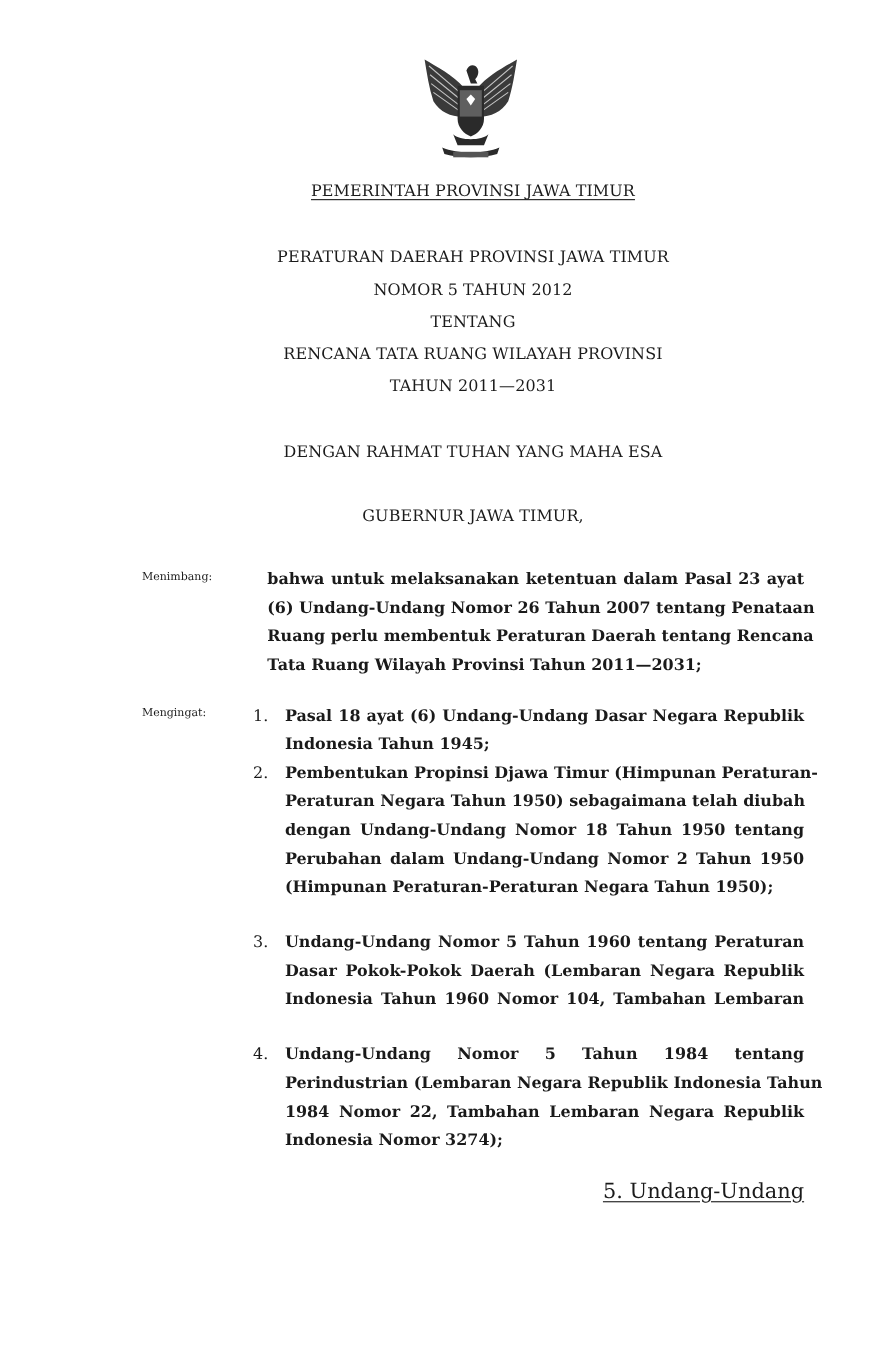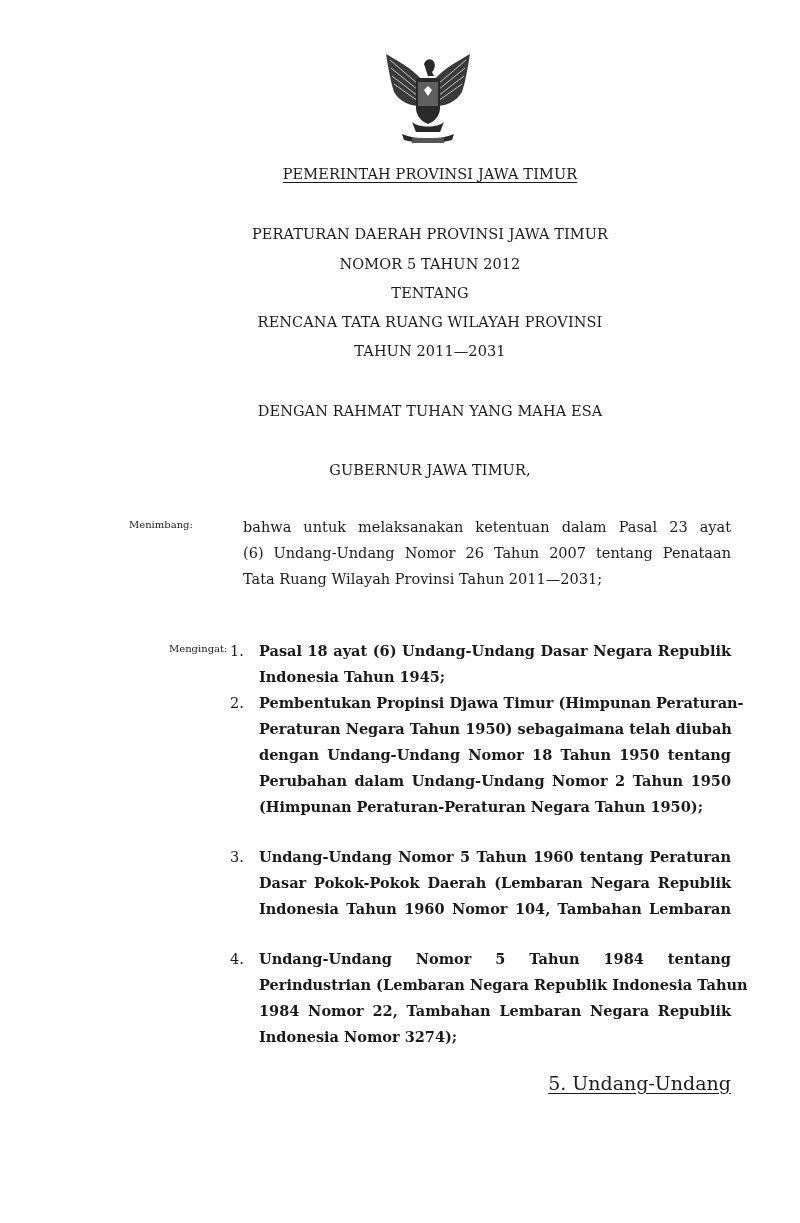--- a/index.html
+++ b/index.html
@@ -6,21 +6,21 @@
     body { width: 800px; height: 1223px; position: relative; overflow: hidden;
       font-family: "DejaVu Serif", "Liberation Serif", serif; color: #1a1a1a; }
     .page { position: absolute; left: 16px; top: 0; width: 800px; height: 921px; }
     .emblem { position: absolute; left: 366px; top: 50px; width: 92px; height: 96px; }
     .center { position: absolute; left: 0; width: 828px; text-align: center;
       font-size: 14.5px; letter-spacing: 0.1px; white-space: nowrap; }
     .underline { text-decoration: underline; text-underline-offset: 3px; }
     .label { position: absolute; left: 113px; font-size: 10px; white-space: nowrap; }
     .para { position: absolute; left: 227px; width: 488px; font-size: 14.5px;
       line-height: 26px; text-align: justify; text-align-last: left; }
-    .para .ln { display: block; text-align: justify; text-align-last: justify; white-space: nowrap; }
+    .para .ln { display: block; text-align: justify; text-align-last: justify; white-space: nowrap; font-weight: bold; }
     .para .ln.last { text-align-last: left; }
     .item { position: absolute; left: 214px; width: 501px; font-size: 14.5px; line-height: 26px; }
     .item .num { position: absolute; left: 0; top: 0; width: 28px; }
     .item .body { position: absolute; left: 29px; width: 472px; font-weight: bold; }
     .item .ln { display: block; text-align: justify; text-align-last: justify; white-space: nowrap; }
     .item .ln.last { text-align-last: left; }
     .next { position: absolute; right: 85px; top: 1072px; font-size: 19px;
       text-decoration: underline; text-underline-offset: 3px; white-space: nowrap; }
   </style>
 </head>
@@ -66,24 +66,25 @@
   <div class="center" style="top:314px;">RENCANA TATA RUANG WILAYAH PROVINSI</div>
   <div class="center" style="top:343px;">TAHUN 2011—2031</div>
 
   <div class="center" style="top:403px;">DENGAN RAHMAT TUHAN YANG MAHA ESA</div>
   <div class="center" style="top:462px;">GUBERNUR JAWA TIMUR,</div>
 
   <div class="label" style="top:519px;">Menimbang:</div>
   <div class="para" style="top:514px;">
     <span class="ln">bahwa untuk melaksanakan ketentuan dalam Pasal 23 ayat</span>
     <span class="ln">(6) Undang-Undang Nomor 26 Tahun 2007 tentang Penataan</span>
+    <span class="ln">Ruang perlu membentuk Peraturan Daerah tentang Rencana</span>
     <span class="ln last">Tata Ruang Wilayah Provinsi Tahun 2011—2031;</span>
   </div>
 
-  <div class="label" style="top:643px;margin-left:40px;">Mengingat:</div>
+  <div class="label" style="top:643px;">Mengingat:</div>
 
   <div class="item" style="top:638px;">
     <span class="num">1.</span>
     <div class="body">
       <span class="ln">Pasal 18 ayat (6) Undang-Undang Dasar Negara Republik</span>
       <span class="ln last">Indonesia Tahun 1945;</span>
     </div>
   </div>
 
   <div class="item" style="top:690px;">

